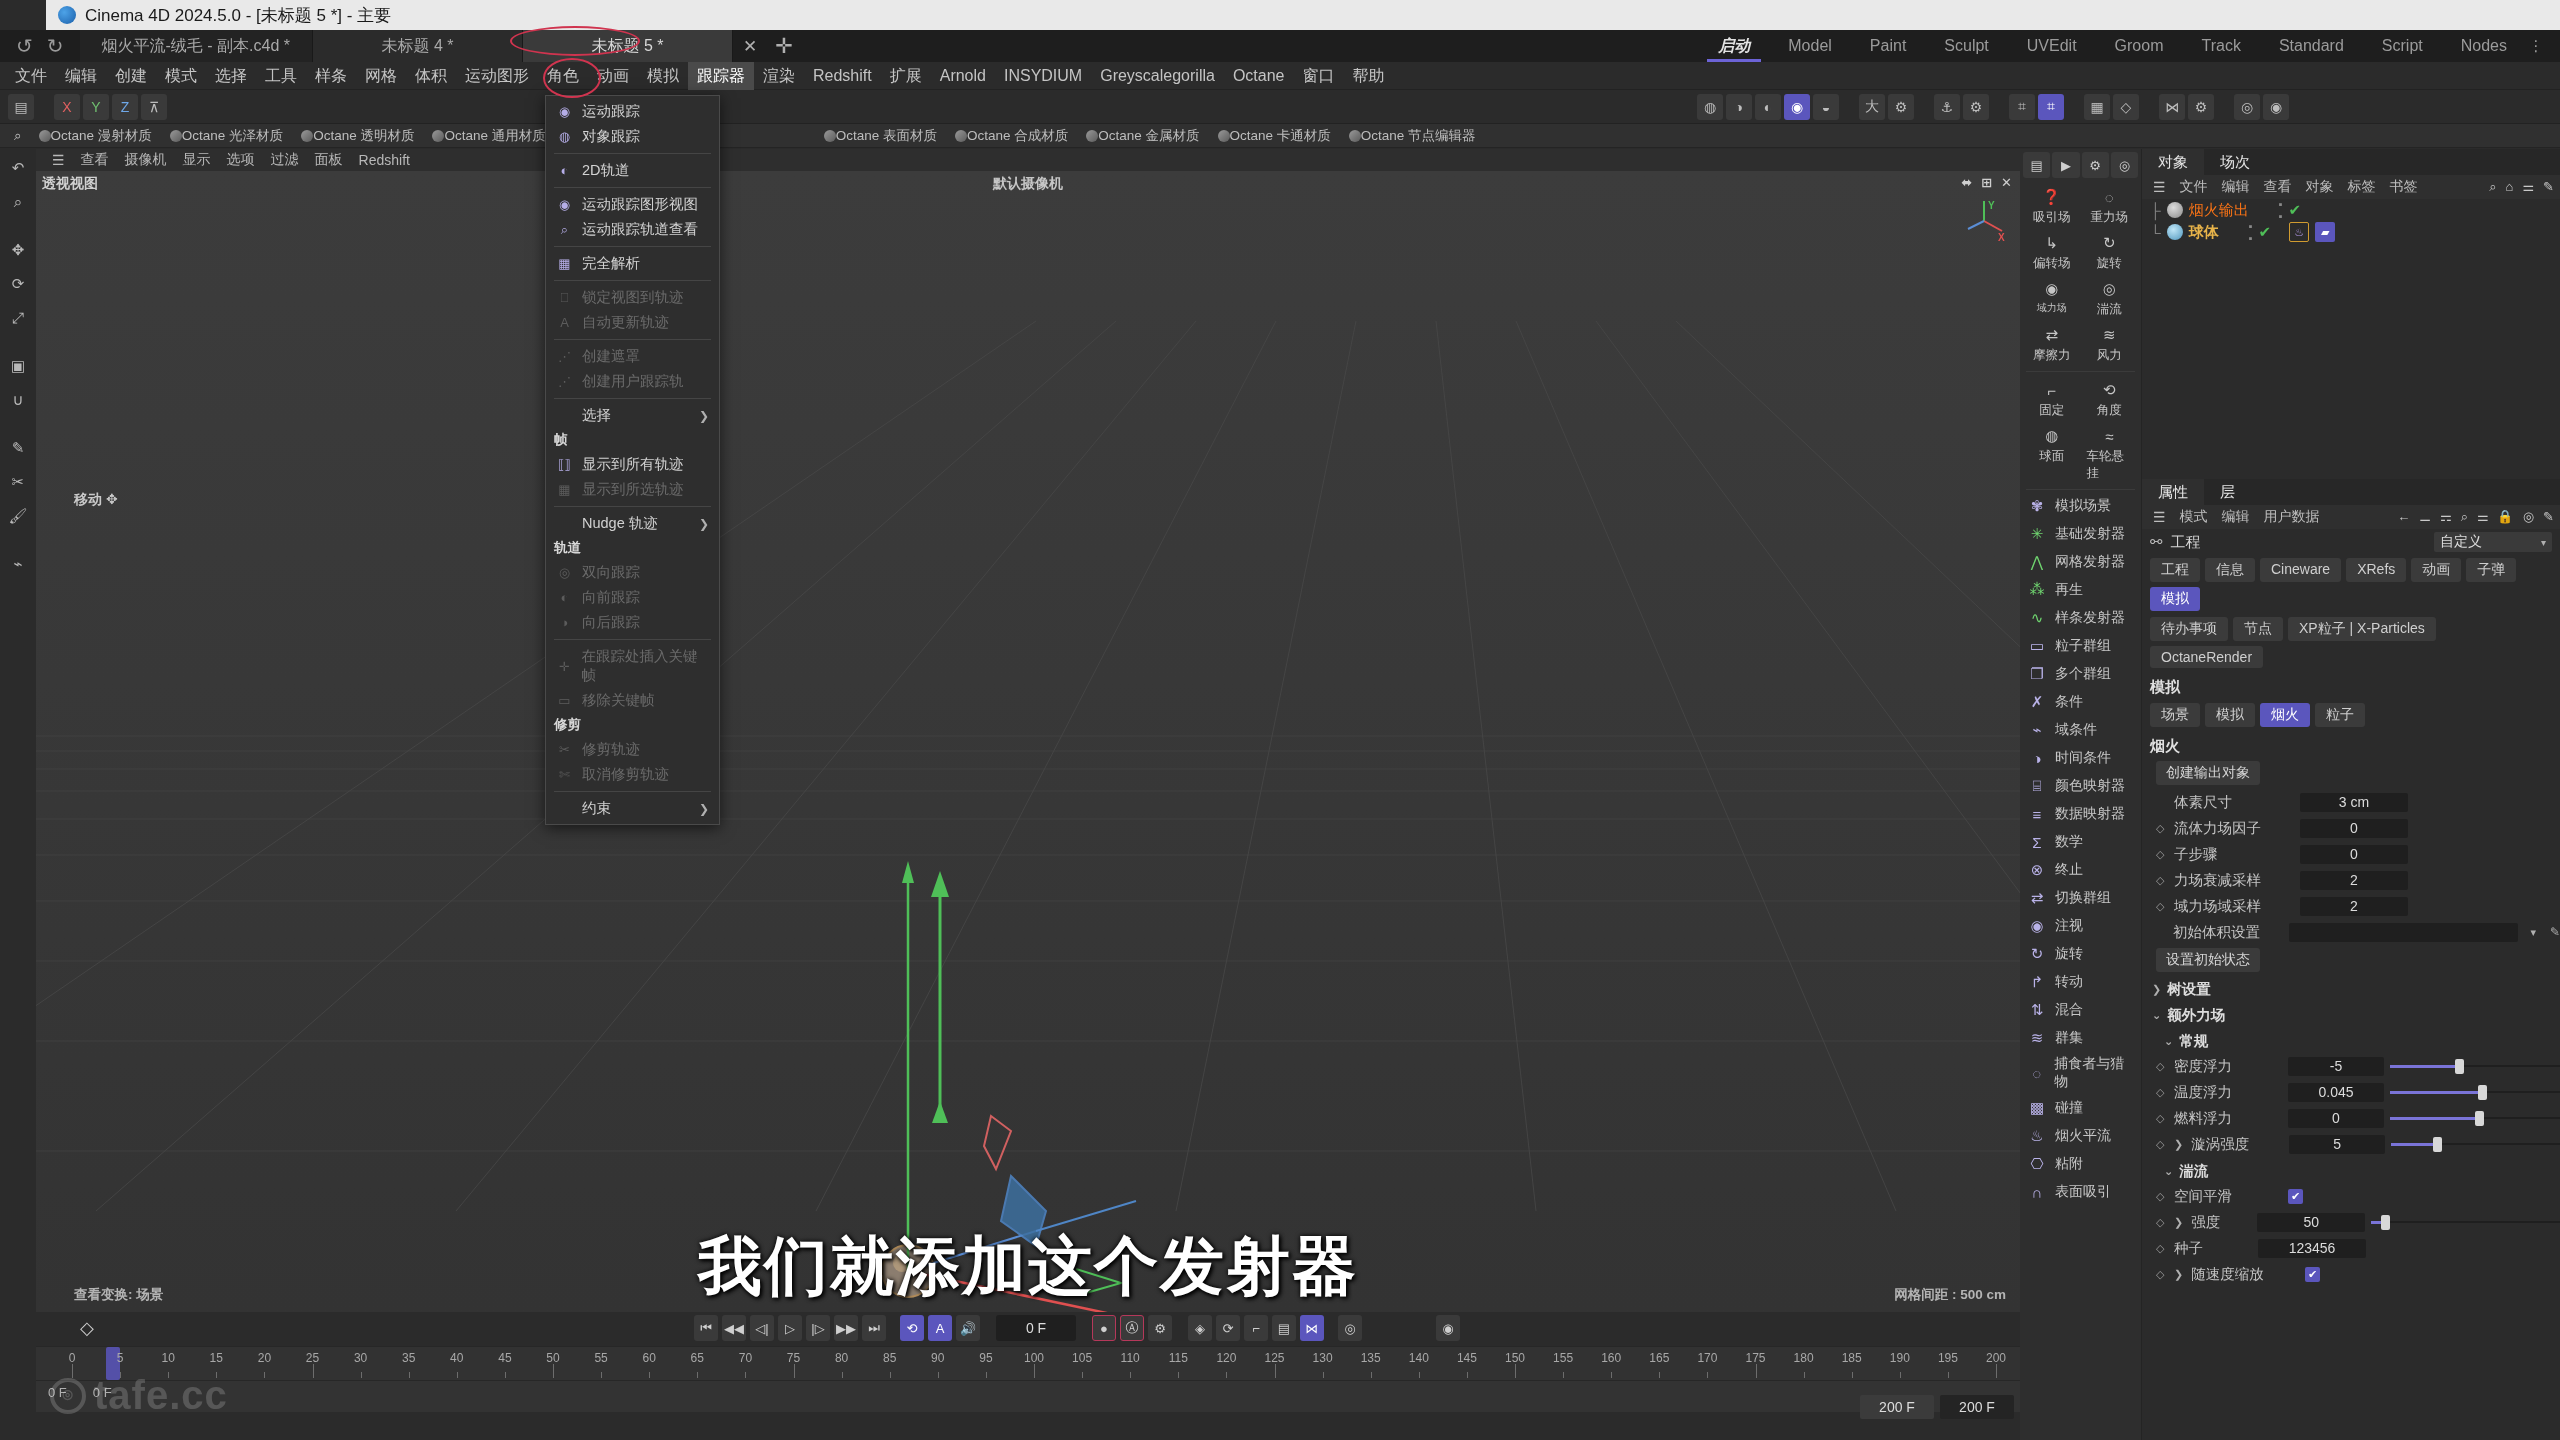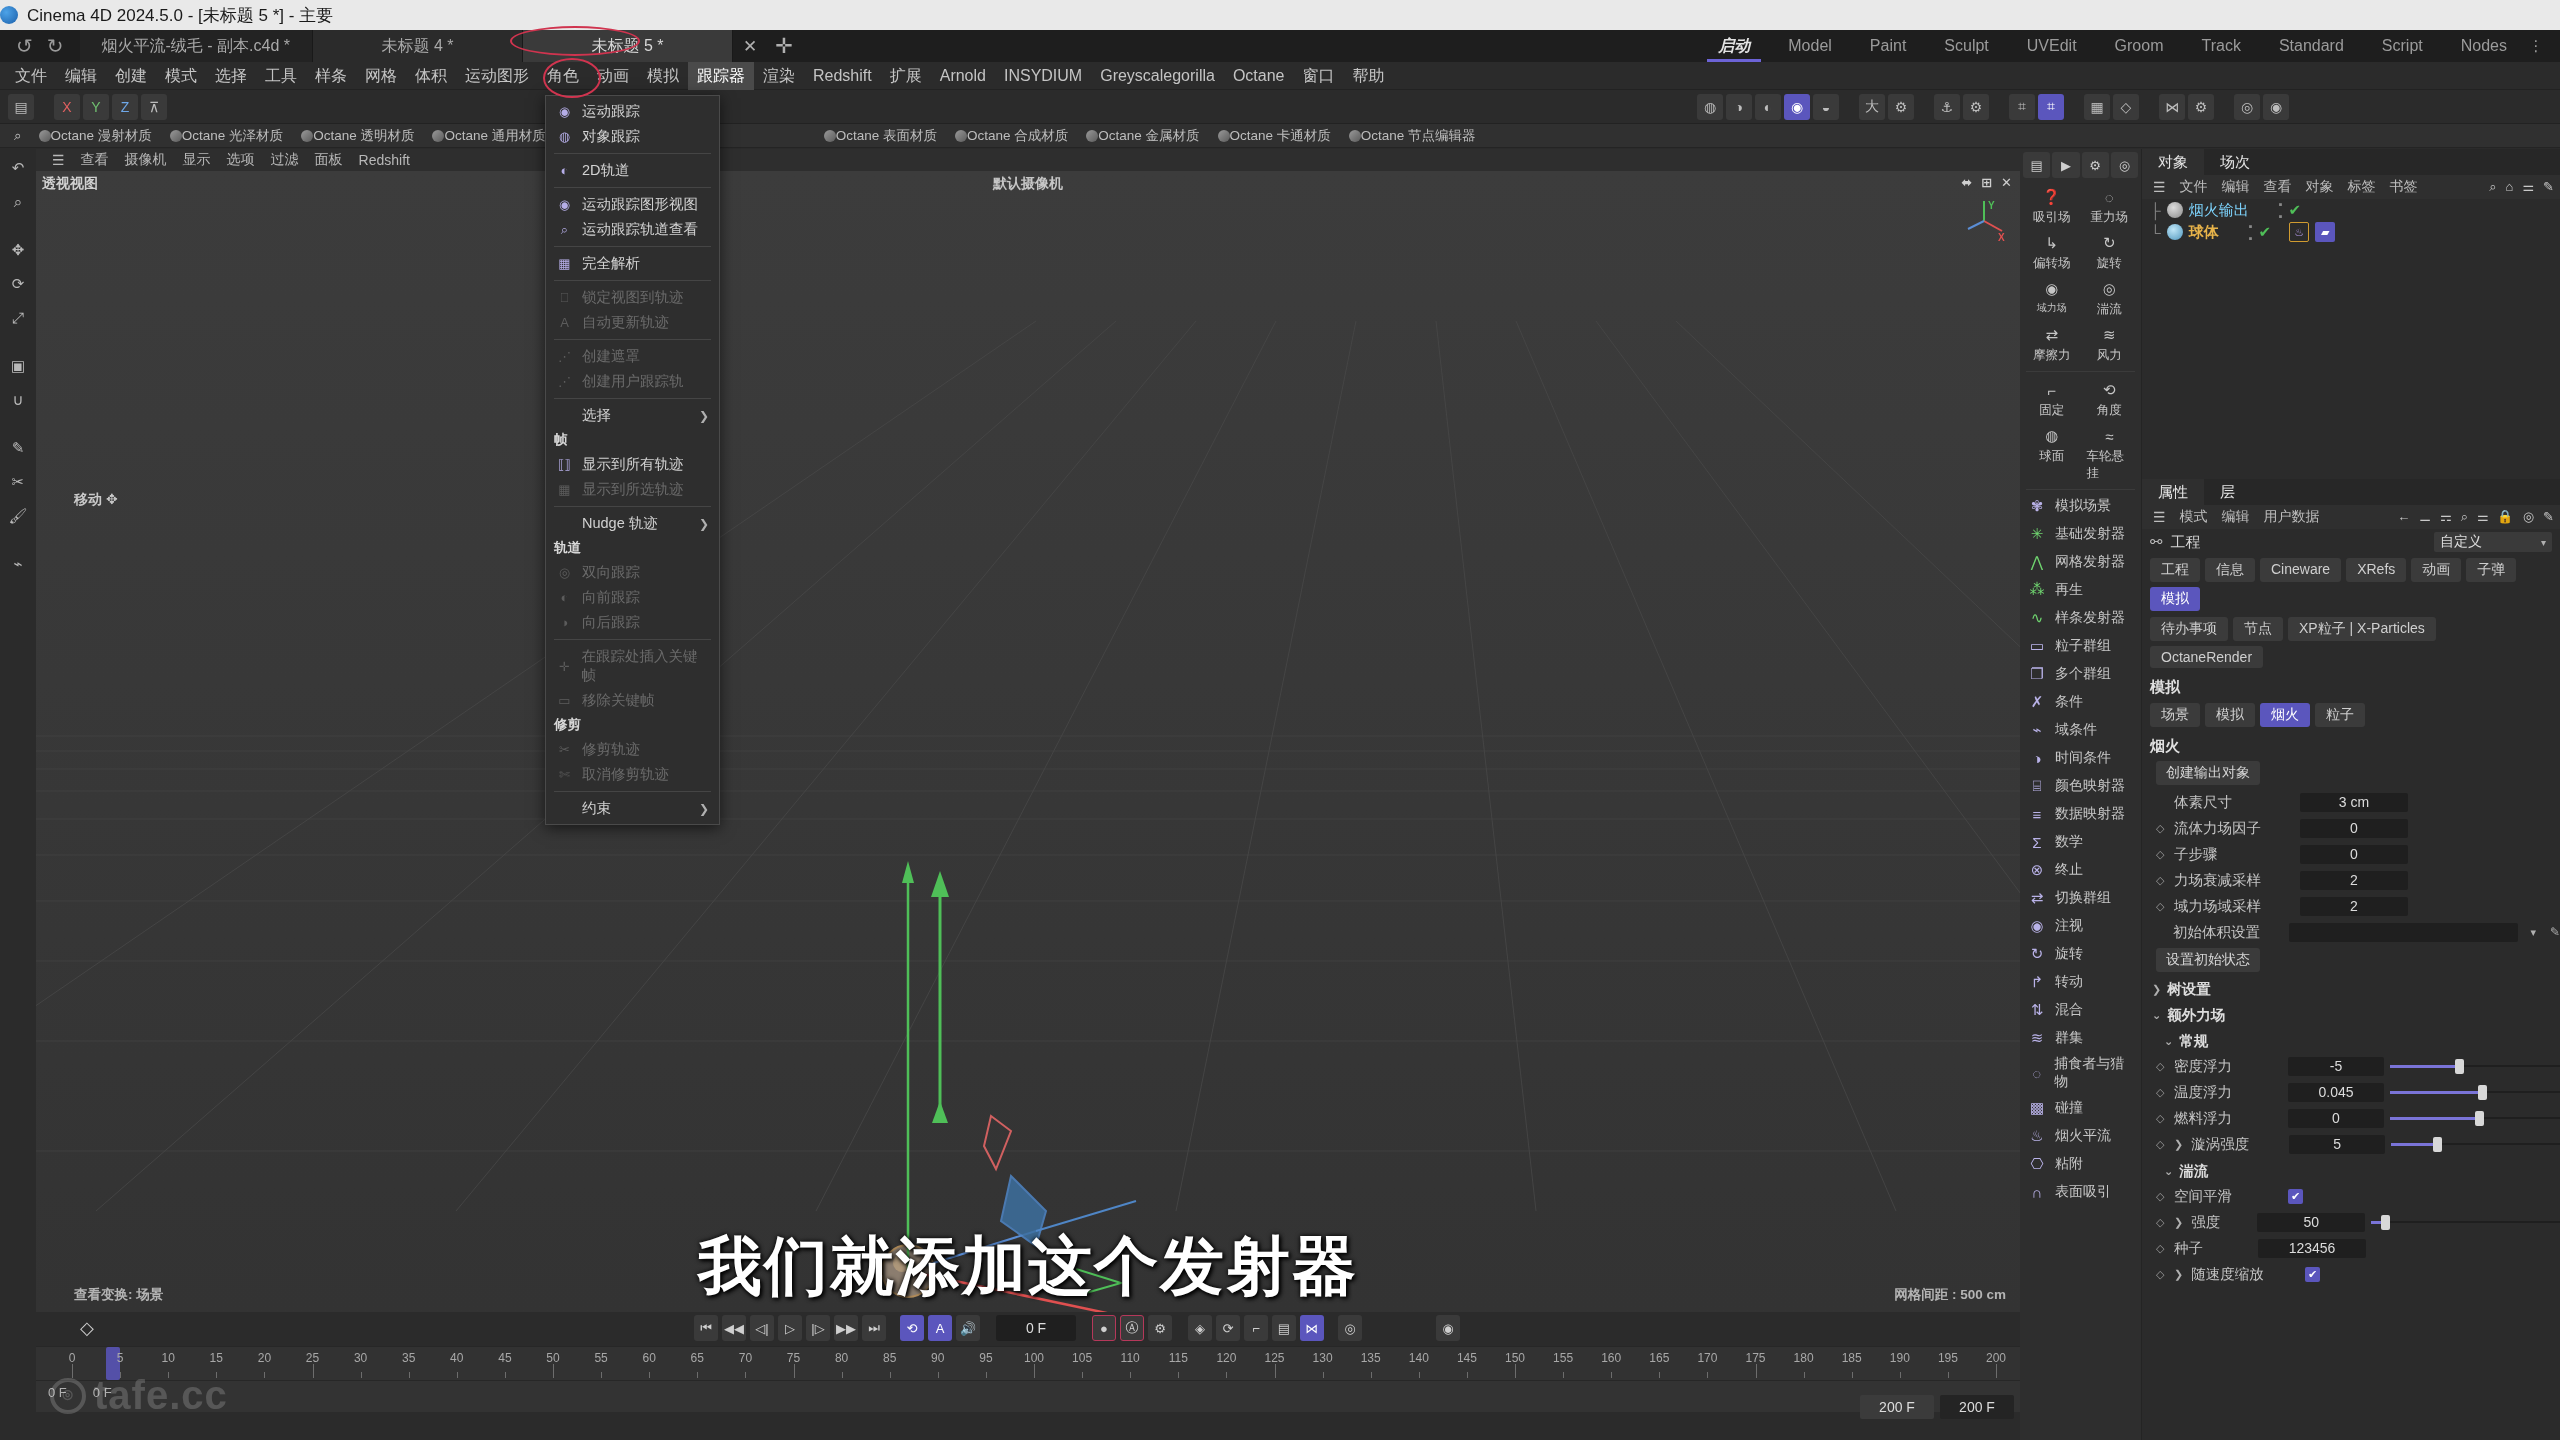--- a/index.html
+++ b/index.html
@@ -7,21 +7,21 @@
   body{
     width:2560px; height:1440px;
     font-family:"Liberation Sans","DejaVu Sans",sans-serif;
     color:#c8c8c8; overflow:hidden; position:relative;
     font-size:17px;
   }
   .app{ width:2560px; height:1440px; position:relative; background:#2b2b2b; }
 
   
   .titlebar{ height:30px; background:#e9e9e9; color:#1a1a1a; display:flex; align-items:center;
-             font-size:17px; }
+             padding-left:12px; font-size:17px;margin-left:46px; }
   .c4d-logo{ width:18px;height:18px;border-radius:50%;
              background:radial-gradient(circle at 35% 35%,#4da3e8,#1b5faa); margin-right:9px;
              display:inline-block; }
 
   
   .tabbar{ height:32px; background:#1e1e1e; display:flex; align-items:stretch; position:relative; }
   .undo-redo{ display:flex; align-items:center; gap:14px; padding:0 16px; color:#9a9a9a; font-size:20px;}
   .doc-tab{ display:flex; align-items:center; justify-content:center; min-width:210px; padding:0 22px;
             font-size:16px; color:#a9a9a9; background:#232323; border-right:1px solid #191919;}
   .doc-tab.alt{ background:#2b2b2b; }
@@ -128,21 +128,21 @@
   
   .objmgr{ position:absolute; left:122px; right:0; top:0; height:330px; background:#2b2b2b; }
   .panel-tabs{ height:26px; display:flex; align-items:flex-end; background:#272727; }
   .ptab{ padding:2px 16px; font-size:15px; color:#e5e5e5; line-height:22px;}
   .ptab.active{ background:#2f2f2f; color:#e6e6e6; }
   .panel-menu{ height:24px; display:flex; align-items:center; gap:0; background:#2f2f2f; padding-left:4px;
                font-size:14px; color:#bdbdbd; position:relative;}
   .panel-menu .pm{ padding:0 7px; }
   .panel-menu .right-ic{ position:absolute; right:6px; display:flex; gap:9px; color:#c9c9c9; font-size:13px;}
   .objrow{ display:flex; align-items:center; height:22px; font-size:15px; padding-left:8px; gap:6px;}
-  .objrow .oname{ color:#7dd3fc; }
+  .objrow .oname{ color:#f97316; }
   .objrow.selected .oname{ color:#e8b44a; font-weight:bold; }
   .obj-icon{ width:16px;height:16px;border-radius:50%; }
   .obj-dots{ color:#8a8a8a; font-size:11px; letter-spacing:0; }
   .check{ color:#4fbf58; font-size:15px; }
   .tagbox{ width:20px;height:20px;border:1px solid #d09b30;border-radius:2px;display:flex;
            align-items:center;justify-content:center;font-size:11px;color:#b39ae8;}
   .tagbox2{ width:20px;height:20px;background:#5b56bd;border-radius:2px;display:flex;
             align-items:center;justify-content:center;font-size:11px;color:#fff;}
 
   

